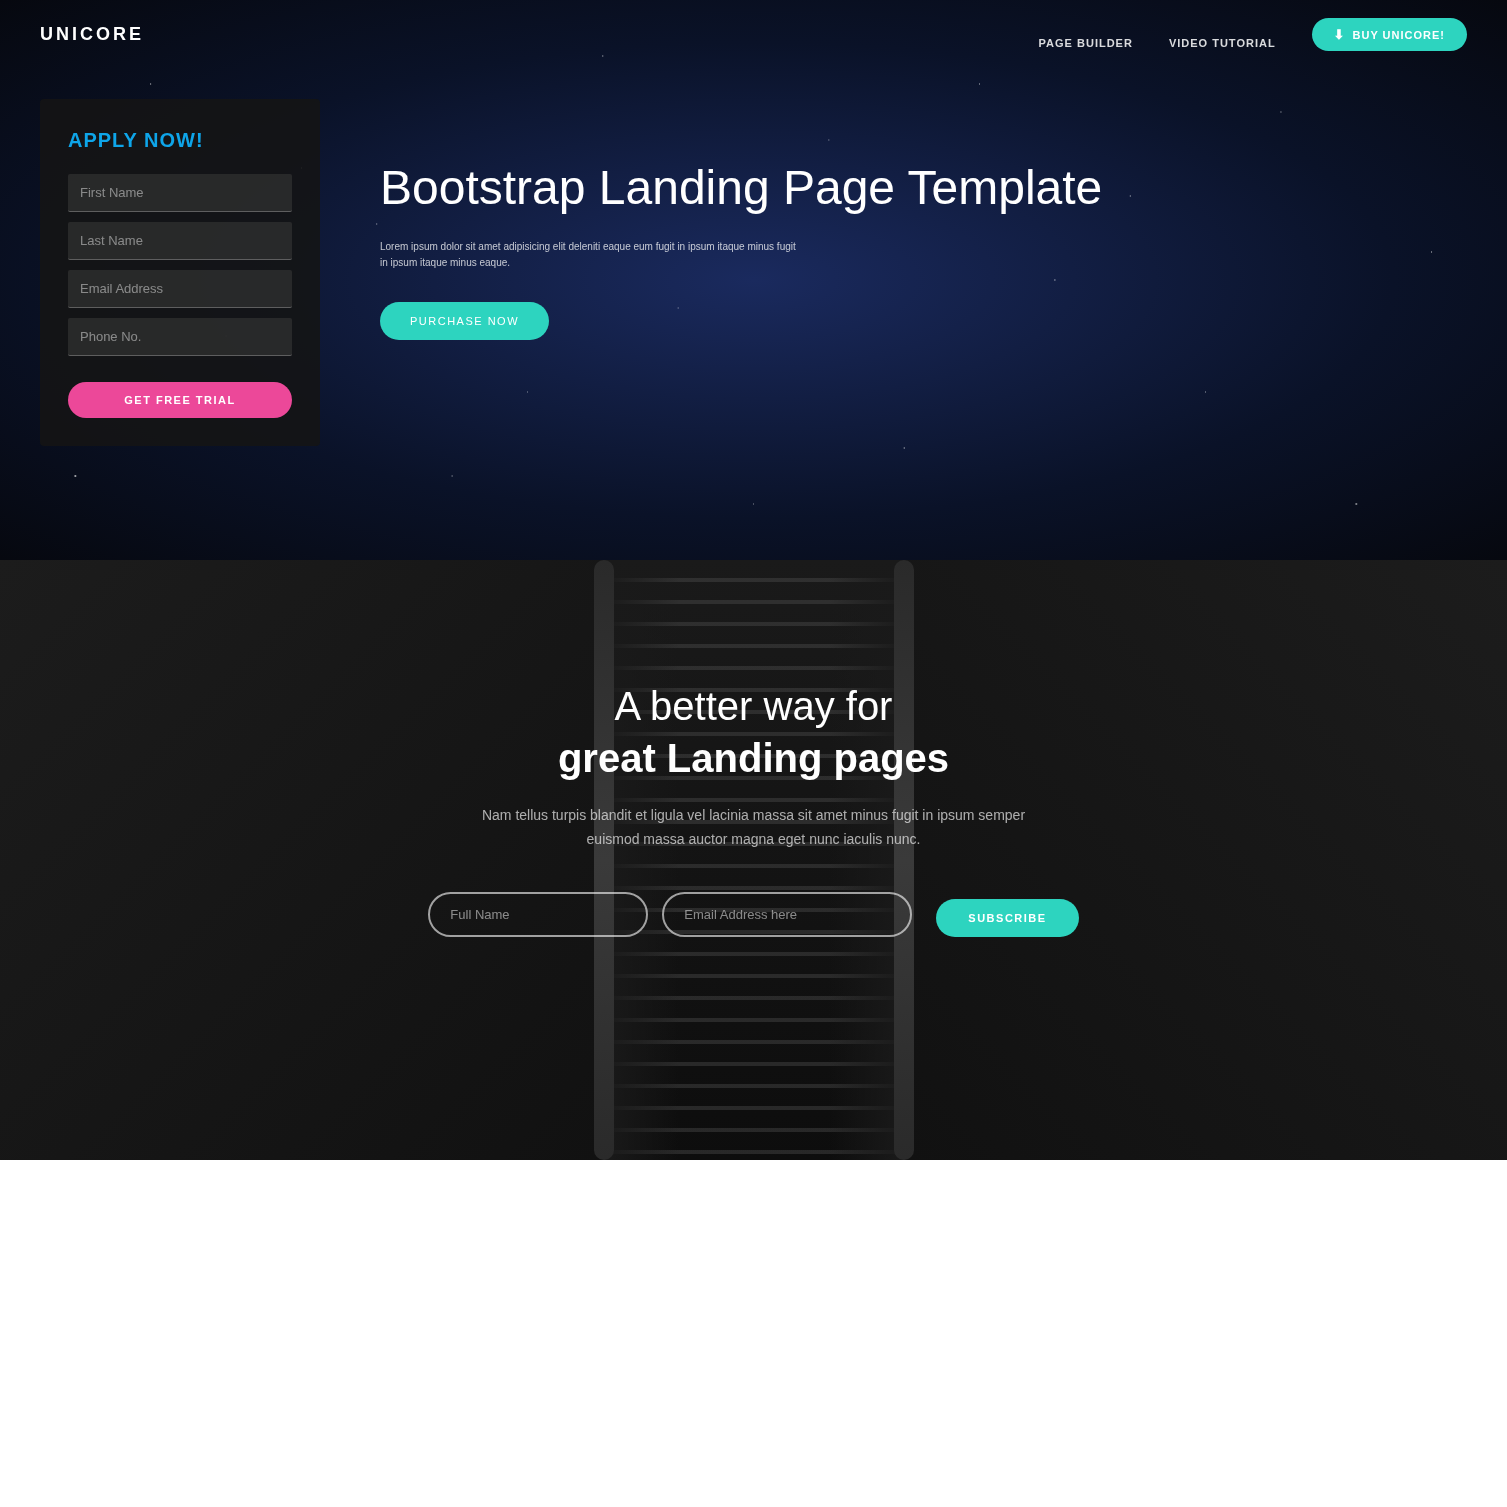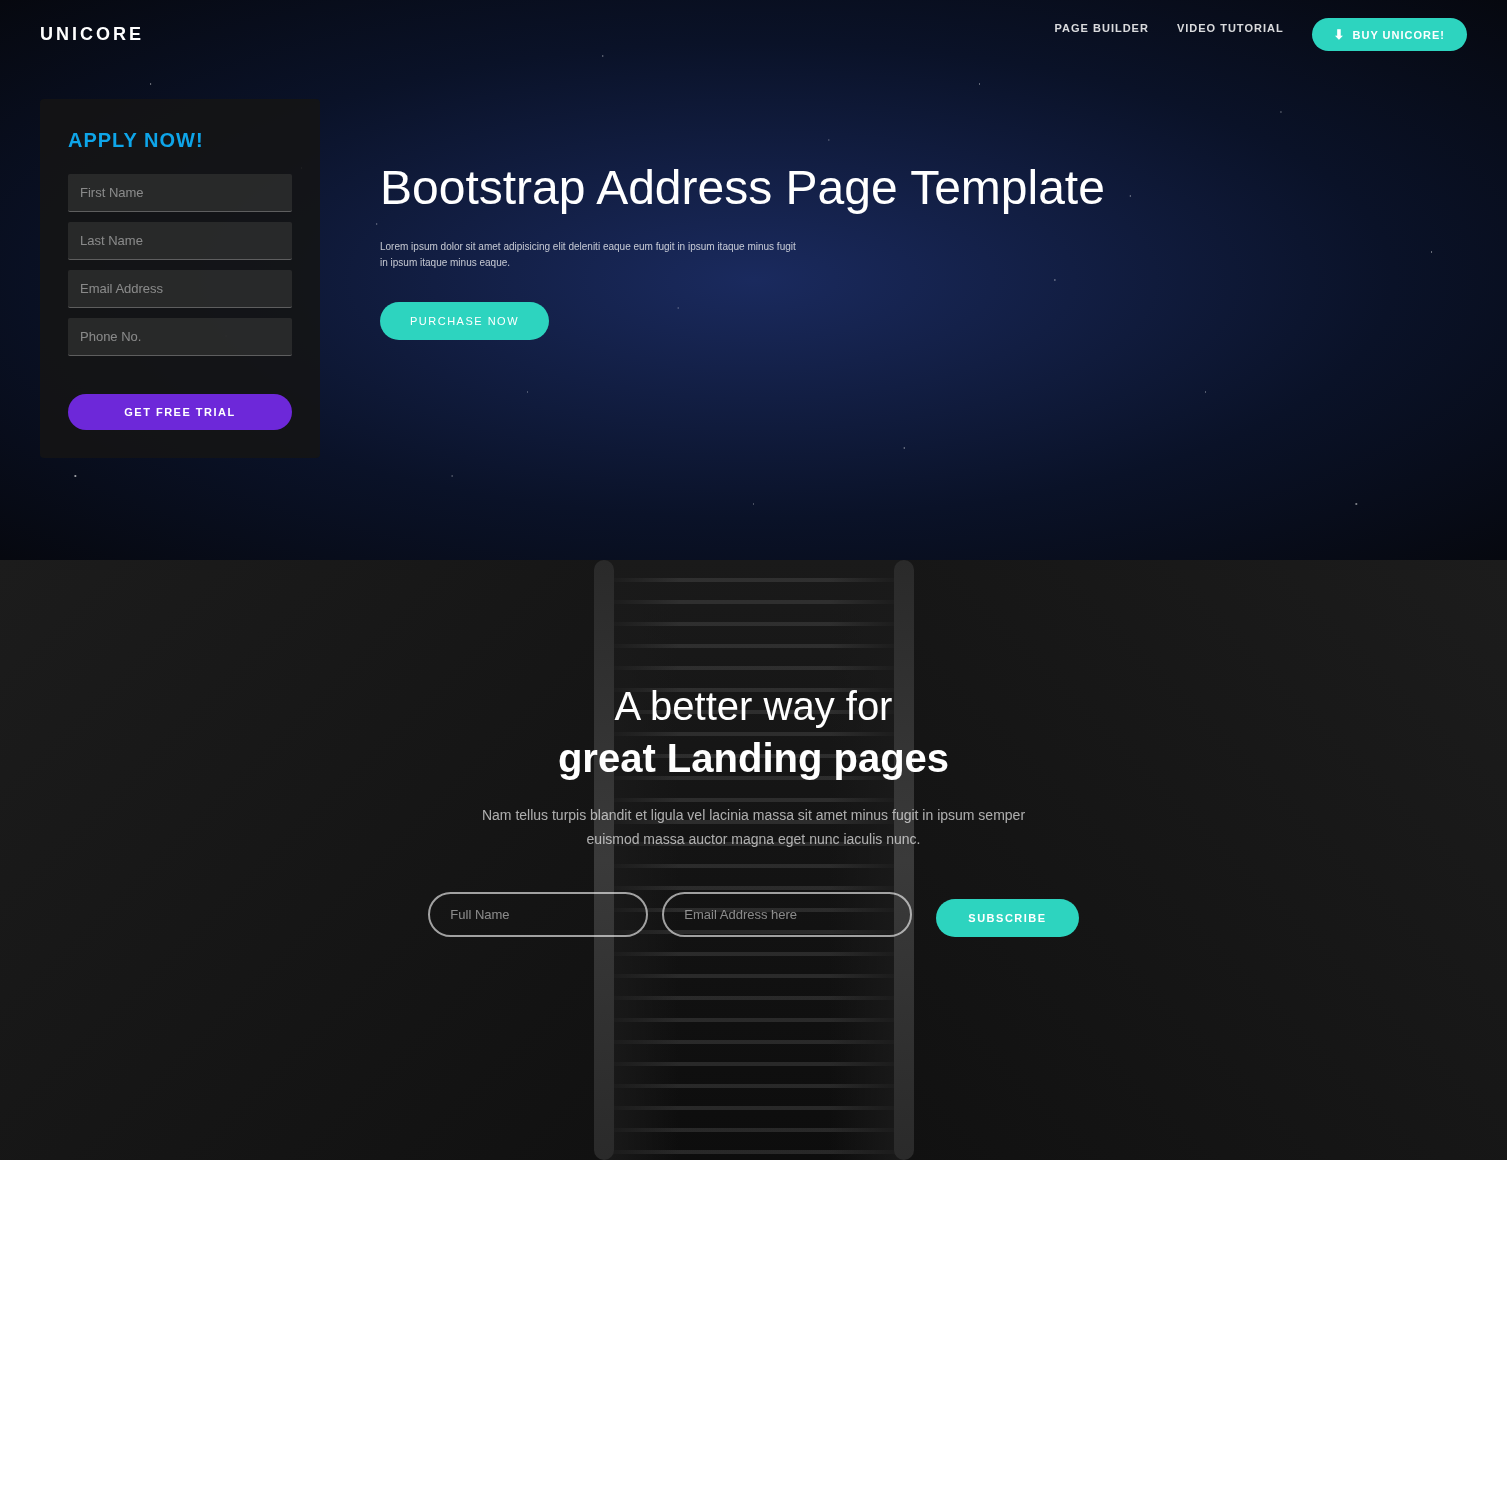--- a/index.html
+++ b/index.html
@@ -70,22 +70,22 @@
     .navbar-brand {
       color: #fff;
       font-size: 18px;
       font-weight: 700;
       letter-spacing: 3px;
       text-transform: uppercase;
     }
 
     .navbar-nav {
       display: flex;
-      align-items: flex-start;
-      gap: 28px;
+      align-items: flex-end;
+      gap: 36px;
       list-style: none;
     }
 
     .navbar-nav .nav-link {
       color: rgba(255,255,255,0.85);
       font-size: 11px;
       font-weight: 600;
       letter-spacing: 1px;
       text-transform: uppercase;
       text-decoration: none;
@@ -156,31 +156,31 @@
       outline: none;
       border-radius: 2px;
     }
 
     .form-input::placeholder {
       color: rgba(255,255,255,0.45);
     }
 
     .btn-free-trial {
       width: 100%;
-      background: #6d28d9;
+      background: #ec4899;
       color: #fff;
       border: none;
       border-radius: 30px;
       padding: 12px;
       font-size: 11px;
       font-weight: 700;
       letter-spacing: 1.5px;
       text-transform: uppercase;
       cursor: pointer;
-      margin-top: 28px;
+      margin-top: 16px;
     }
 
     
     .hero-text {
       flex: 1;
       padding-top: 60px;
     }
 
     .hero-title {
       color: #fff;
@@ -407,21 +407,21 @@
         <input class="form-input" type="email" placeholder="Email Address" style="">
       </div>
       <div class="form-group">
         <input class="form-input" type="tel" placeholder="Phone No." style="">
       </div>
 
       <button class="btn-free-trial">GET FREE TRIAL</button>
     </div>
 
     <div class="hero-text">
-      <h1 class="hero-title">Bootstrap Address Page Template</h1>
+      <h1 class="hero-title">Bootstrap Landing Page Template</h1>
       <p class="hero-desc">Lorem ipsum dolor sit amet adipisicing elit deleniti eaque eum fugit in ipsum itaque minus fugit in ipsum itaque minus eaque.</p>
       <button class="btn-purchase">PURCHASE NOW</button>
     </div>
   </div>
 </section>
 
 <section class="escalator-section">
   <div class="escalator-bg"></div>
   <div class="esc-left-panel"></div>
   <div class="esc-right-panel"></div>

